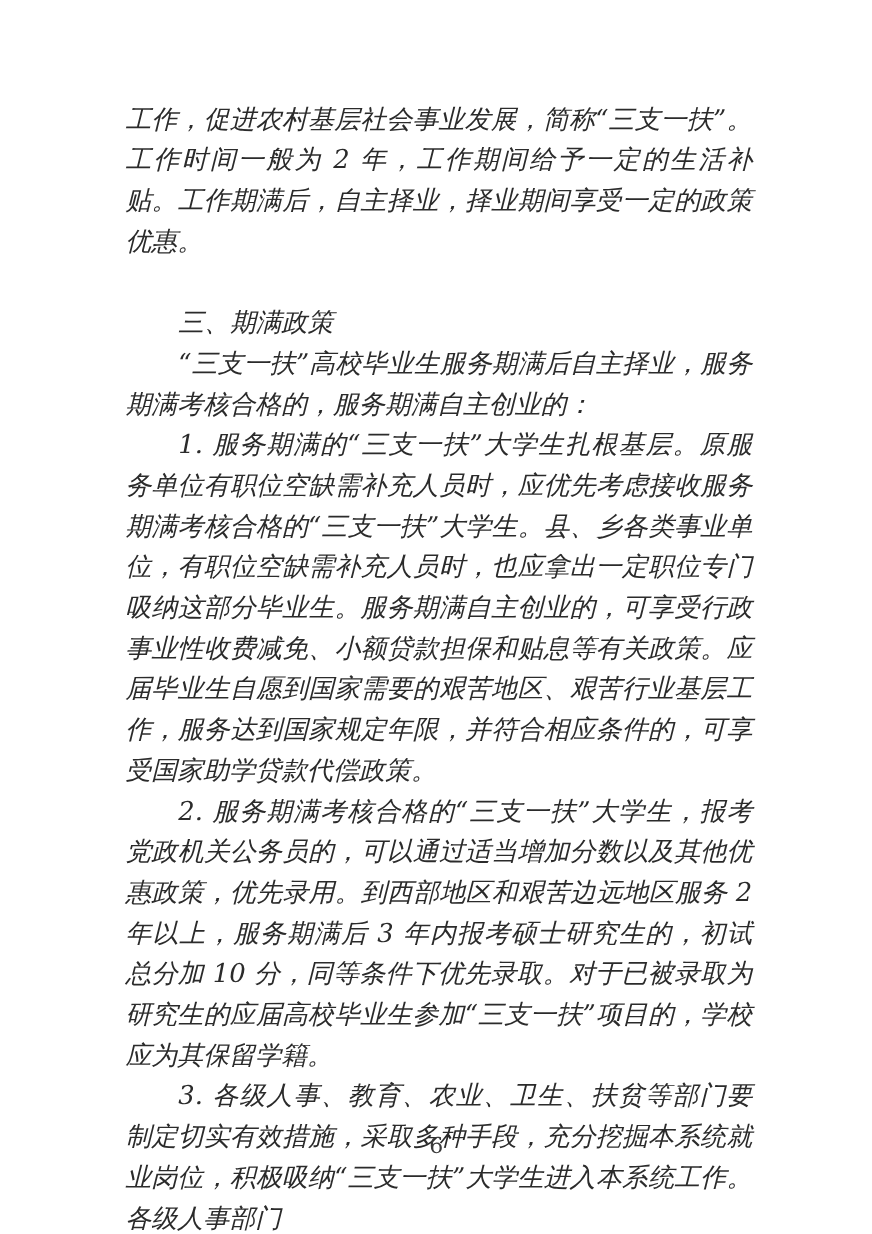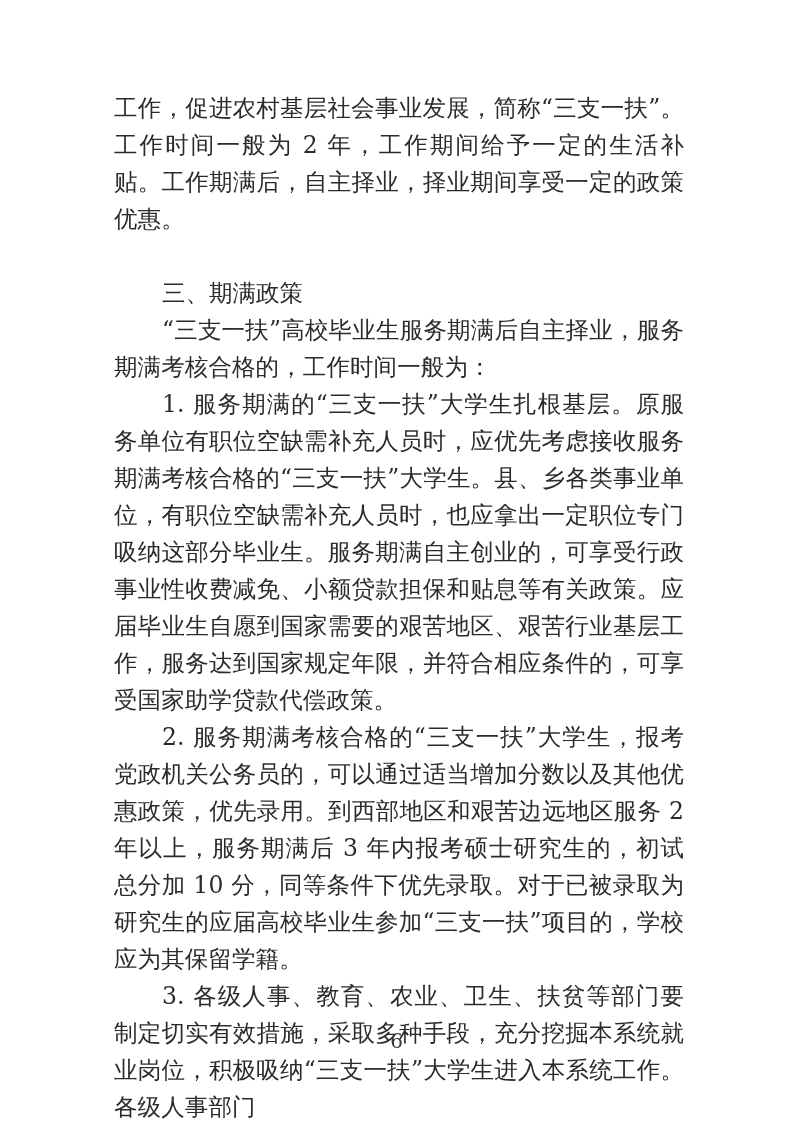--- a/index.html
+++ b/index.html
@@ -37,35 +37,37 @@
   .para {
     margin: 0;
     font-size: 23.5px;
     line-height: 37px;
     text-align: justify;
     text-justify: inter-character;
     text-align-last: left;
     letter-spacing: 0.1px;
     word-break: break-all;
     color: #2b2b2b;
+    font-style: italic;
   }
 
   
   .indent {
     text-indent: 48px;
   }
 
   
   .heading {
     margin: 0;
     font-size: 23.5px;
     line-height: 37px;
     text-indent: 48px;
     text-align: left;
     color: #2b2b2b;
+    font-style: italic;
   }
 
   
   .spacer {
     height: 37px;
   }
 
   .page-number {
     position: absolute;
     left: 0;
@@ -84,21 +86,21 @@
 <div class="page">
 
   <div class="content">
 
     <p class="para">工作，促进农村基层社会事业发展，简称“三支一扶”。工作时间一般为 2 年，工作期间给予一定的生活补贴。工作期满后，自主择业，择业期间享受一定的政策优惠。</p>
 
     <div class="spacer"></div>
 
     <p class="heading">三、期满政策</p>
 
-    <p class="para indent">“三支一扶”高校毕业生服务期满后自主择业，服务期满考核合格的，工作时间一般为：</p>
+    <p class="para indent">“三支一扶”高校毕业生服务期满后自主择业，服务期满考核合格的，服务期满自主创业的：</p>
 
     <p class="para indent">1. 服务期满的“三支一扶”大学生扎根基层。原服务单位有职位空缺需补充人员时，应优先考虑接收服务期满考核合格的“三支一扶”大学生。县、乡各类事业单位，有职位空缺需补充人员时，也应拿出一定职位专门吸纳这部分毕业生。服务期满自主创业的，可享受行政事业性收费减免、小额贷款担保和贴息等有关政策。应届毕业生自愿到国家需要的艰苦地区、艰苦行业基层工作，服务达到国家规定年限，并符合相应条件的，可享受国家助学贷款代偿政策。</p>
 
     <p class="para indent">2. 服务期满考核合格的“三支一扶”大学生，报考党政机关公务员的，可以通过适当增加分数以及其他优惠政策，优先录用。到西部地区和艰苦边远地区服务 2 年以上，服务期满后 3 年内报考硕士研究生的，初试总分加 10 分，同等条件下优先录取。对于已被录取为研究生的应届高校毕业生参加“三支一扶”项目的，学校应为其保留学籍。</p>
 
     <p class="para indent">3. 各级人事、教育、农业、卫生、扶贫等部门要制定切实有效措施，采取多种手段，充分挖掘本系统就业岗位，积极吸纳“三支一扶”大学生进入本系统工作。各级人事部门</p>
 
   </div>
 
   <div class="page-number">6</div>

